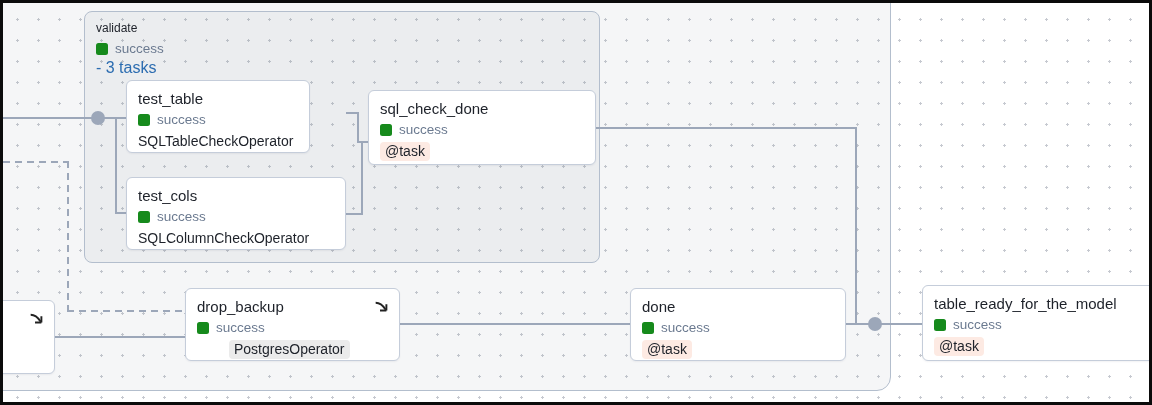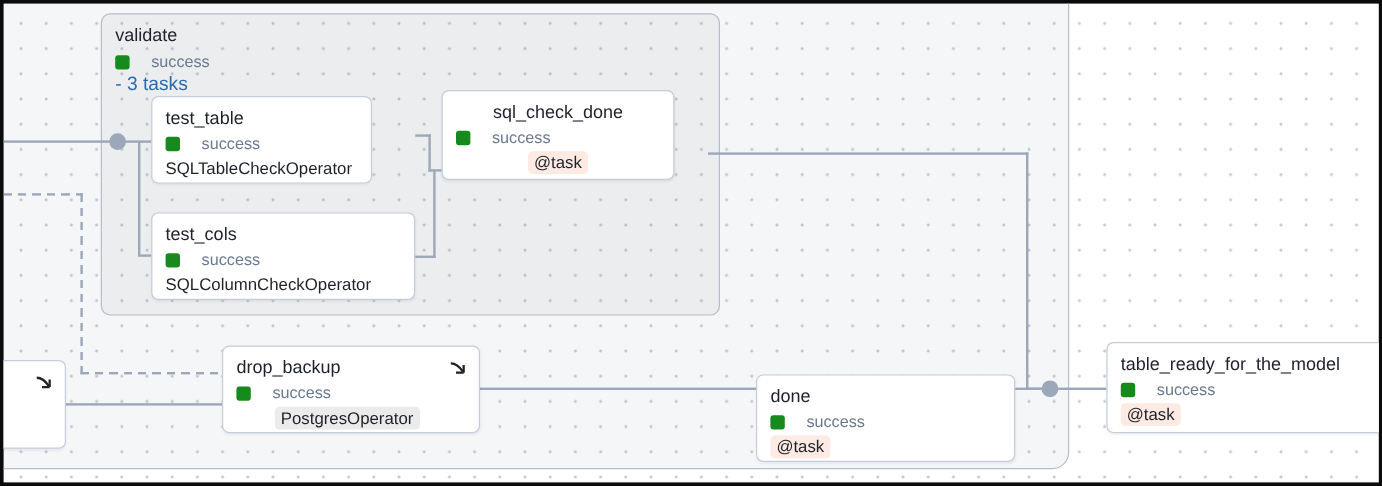--- a/index.html
+++ b/index.html
@@ -16,22 +16,22 @@
     background-color:#ffffff;
     background-image:radial-gradient(circle, var(--canvas-dot) 1.1px, transparent 1.4px);
     background-size:21px 21px; background-position:4px 6px;
   }
   .group{
     position:absolute; border:1.5px solid var(--group-border);
     background:rgba(125,135,150,0.075);
   }
   .group-outer{left:-16px; top:-16px; width:904px; height:404px; border-radius:14px;}
   .group-validate{left:81px; top:8px; width:516px; height:252px; border-radius:8px; padding:9px 11px;}
-  .g-title{font-size:15px; color:var(--title-text); margin-bottom:6px;}
-  .status-row{display:flex; align-items:center; gap:18px;}
+  .g-title{font-size:12px; color:var(--title-text); margin-bottom:6px;}
+  .status-row{display:flex; align-items:center; gap:7px;}
   .sq{width:12px; height:12px; border-radius:2.5px; background:var(--success-green); flex:0 0 auto;}
   .status-label{font-size:13.5px; color:var(--status-text);}
   .g-toggle{font-size:16px; color:var(--link-blue); margin-top:3px; cursor:pointer;}
   .node{
     position:absolute; background:#fff; border:1.5px solid var(--node-border);
     border-radius:6px; padding:8px 11px; box-shadow:0 1px 2px rgba(30,40,60,0.06);
   }
   .n-title{font-size:15px; color:var(--title-text); line-height:19px; white-space:nowrap;}
   .node .status-row{margin-top:4px;}
   .op-row{margin-top:4px; line-height:19px;}
@@ -105,21 +105,21 @@
 
   <div class="node" style="left:123px; top:174px; width:220px; height:73px;">
     <div class="n-title">test_cols</div>
     <div class="status-row">
       <span class="sq"></span>
       <span class="status-label">success</span>
     </div>
     <div class="op-row"><span class="pill pill-plain">SQLColumnCheckOperator</span></div>
   </div>
 
-  <div class="node" style="left:365px; top:72px; width:194px; height:75px;text-align:center;">
+  <div class="node" style="left:365px; top:87px; width:228px; height:75px;">
     <div class="n-title">sql_check_done</div>
     <div class="status-row">
       <span class="sq"></span>
       <span class="status-label">success</span>
     </div>
     <div class="op-row"><span class="pill pill-task">@task</span></div>
   </div>
 
   <div class="node" style="left:182px; top:285px; width:215px; height:73px;">
     <svg class="teardown-icon" viewBox="0 0 16 16">
@@ -127,21 +127,21 @@
       <path d="M12.6 11.8 L12.6 5.8 M12.6 11.8 L6.6 11.8" stroke="#222" stroke-width="1.8" fill="none"></path>
     </svg>
     <div class="n-title">drop_backup</div>
     <div class="status-row">
       <span class="sq"></span>
       <span class="status-label">success</span>
     </div>
     <div class="op-row"><span class="pill pill-gray">PostgresOperator</span></div>
   </div>
 
-  <div class="node" style="left:627px; top:285px; width:216px; height:73px;margin-top:24px;">
+  <div class="node" style="left:627px; top:285px; width:216px; height:73px;">
     <div class="n-title">done</div>
     <div class="status-row">
       <span class="sq"></span>
       <span class="status-label">success</span>
     </div>
     <div class="op-row"><span class="pill pill-task">@task</span></div>
   </div>
 
   <div class="node" style="left:919px; top:282px; width:256px; height:76px;">
     <div class="n-title">table_ready_for_the_model</div>

